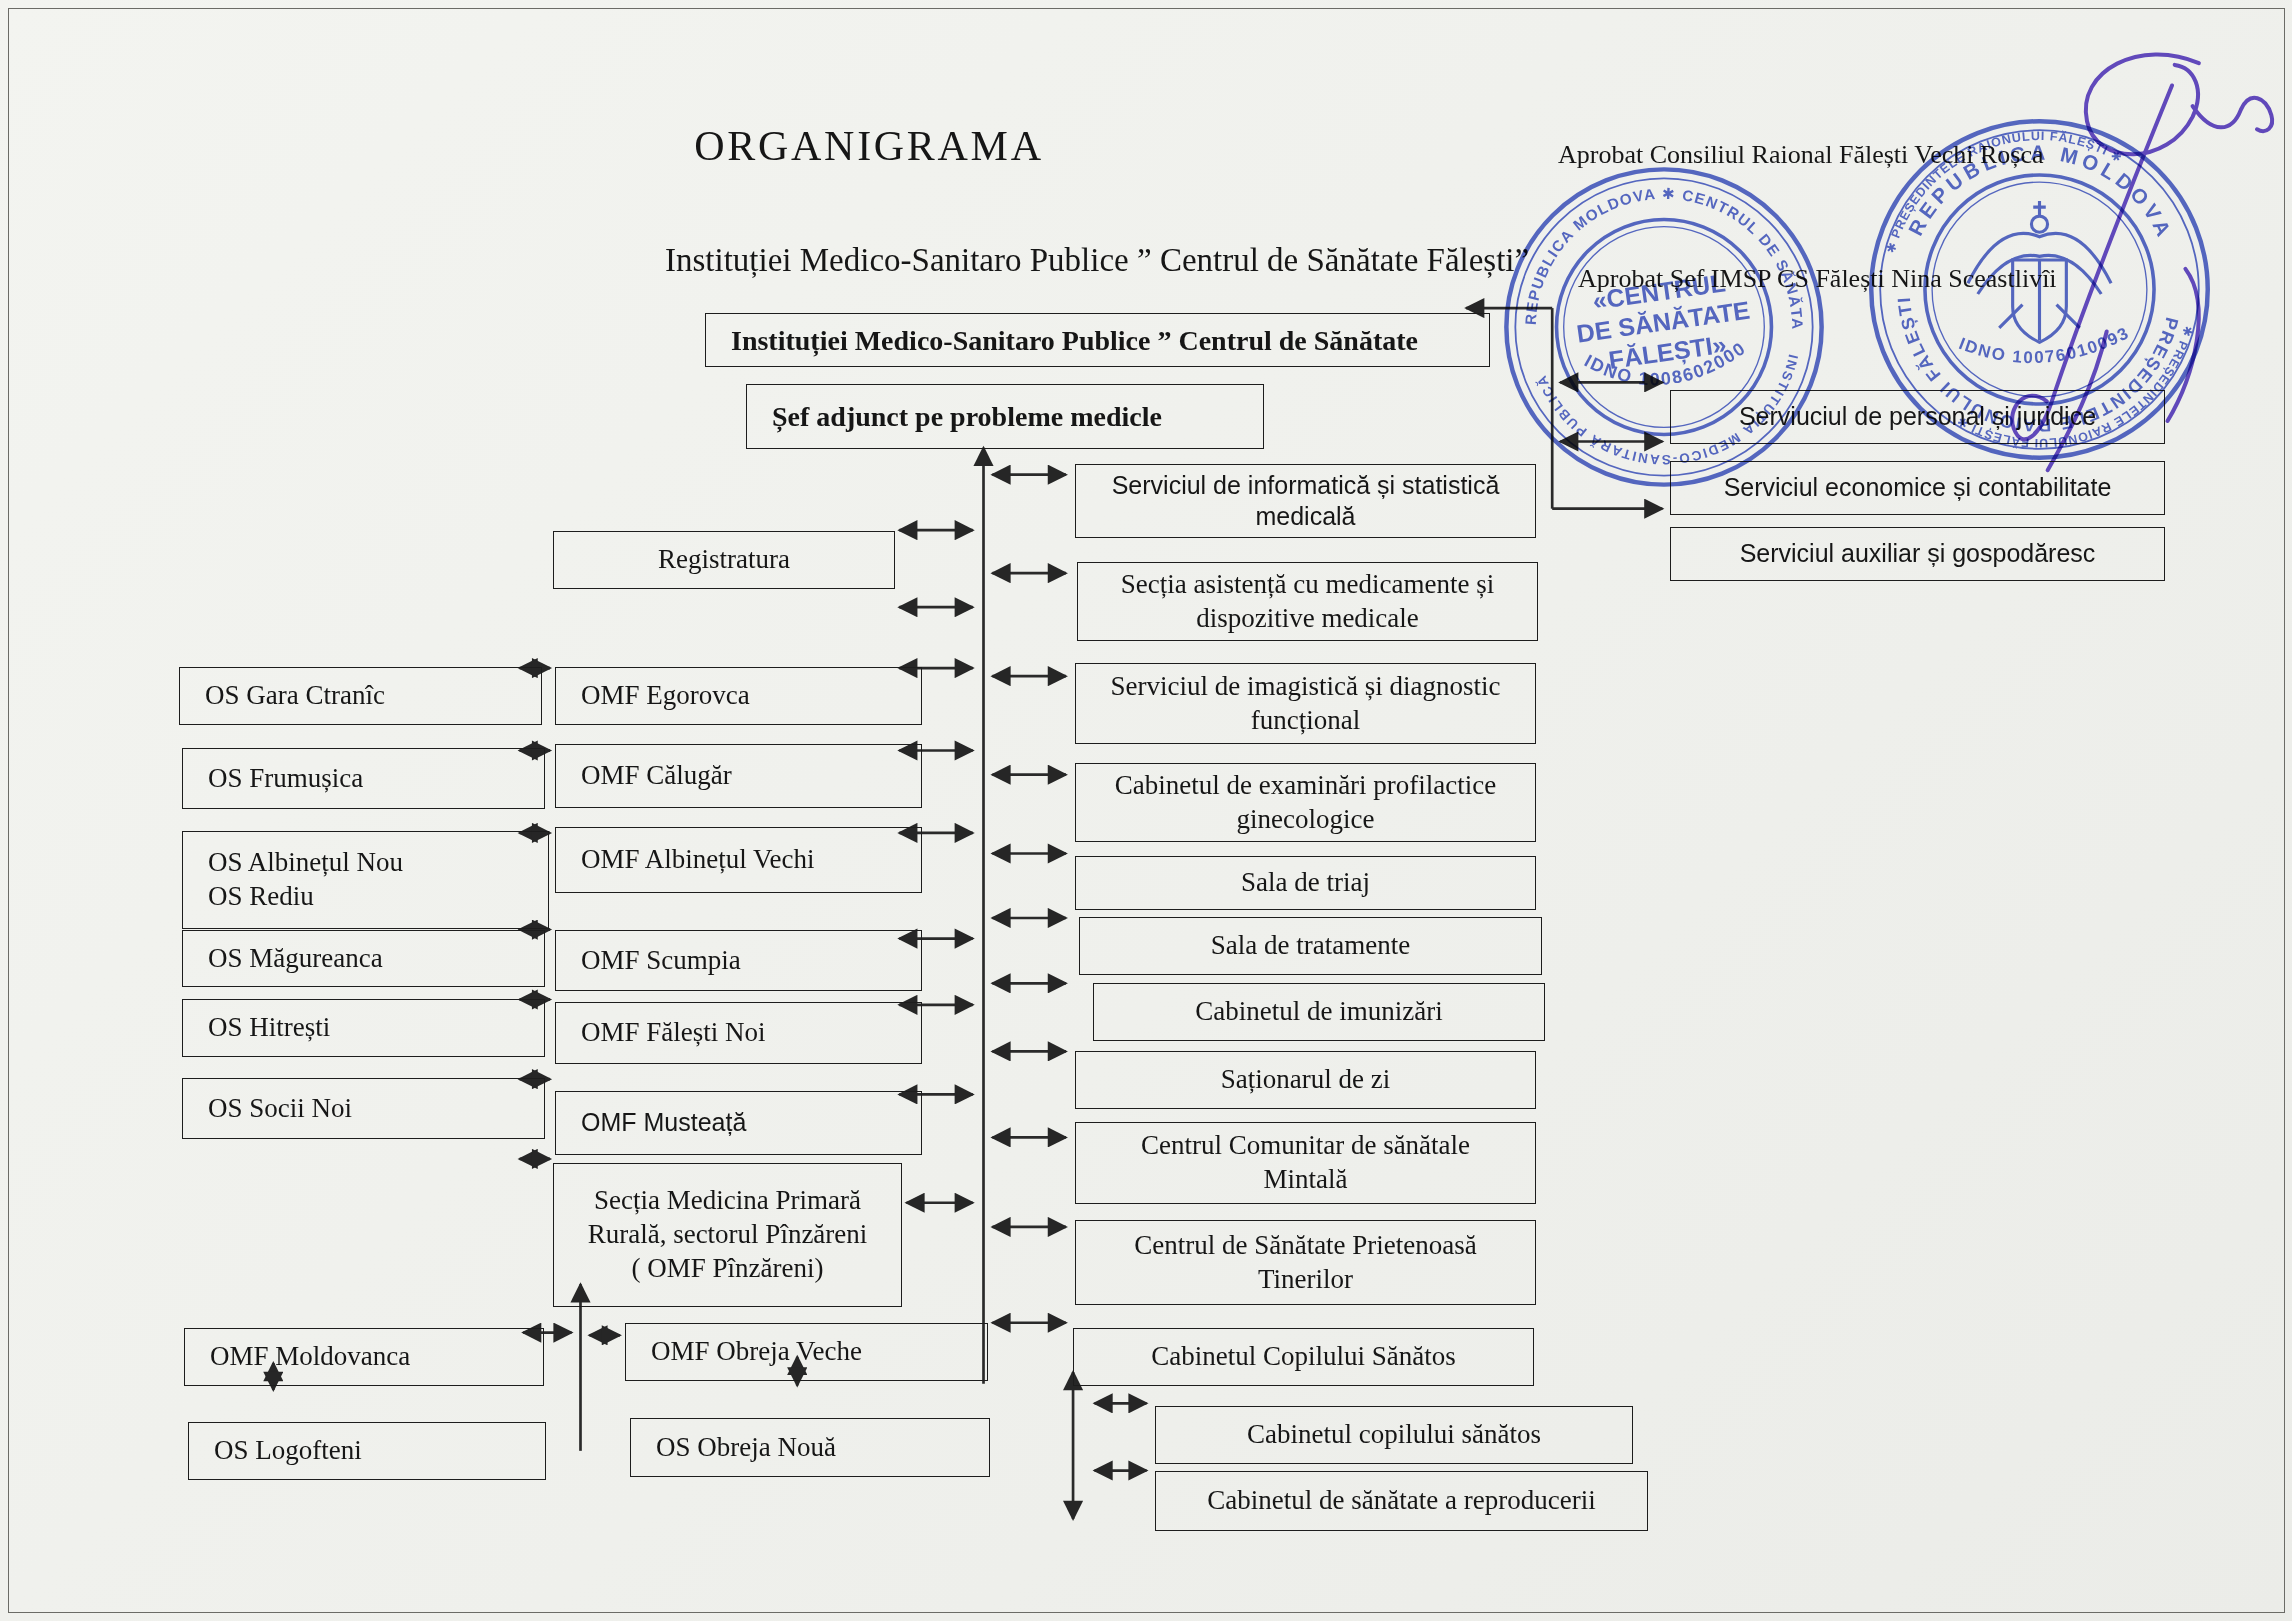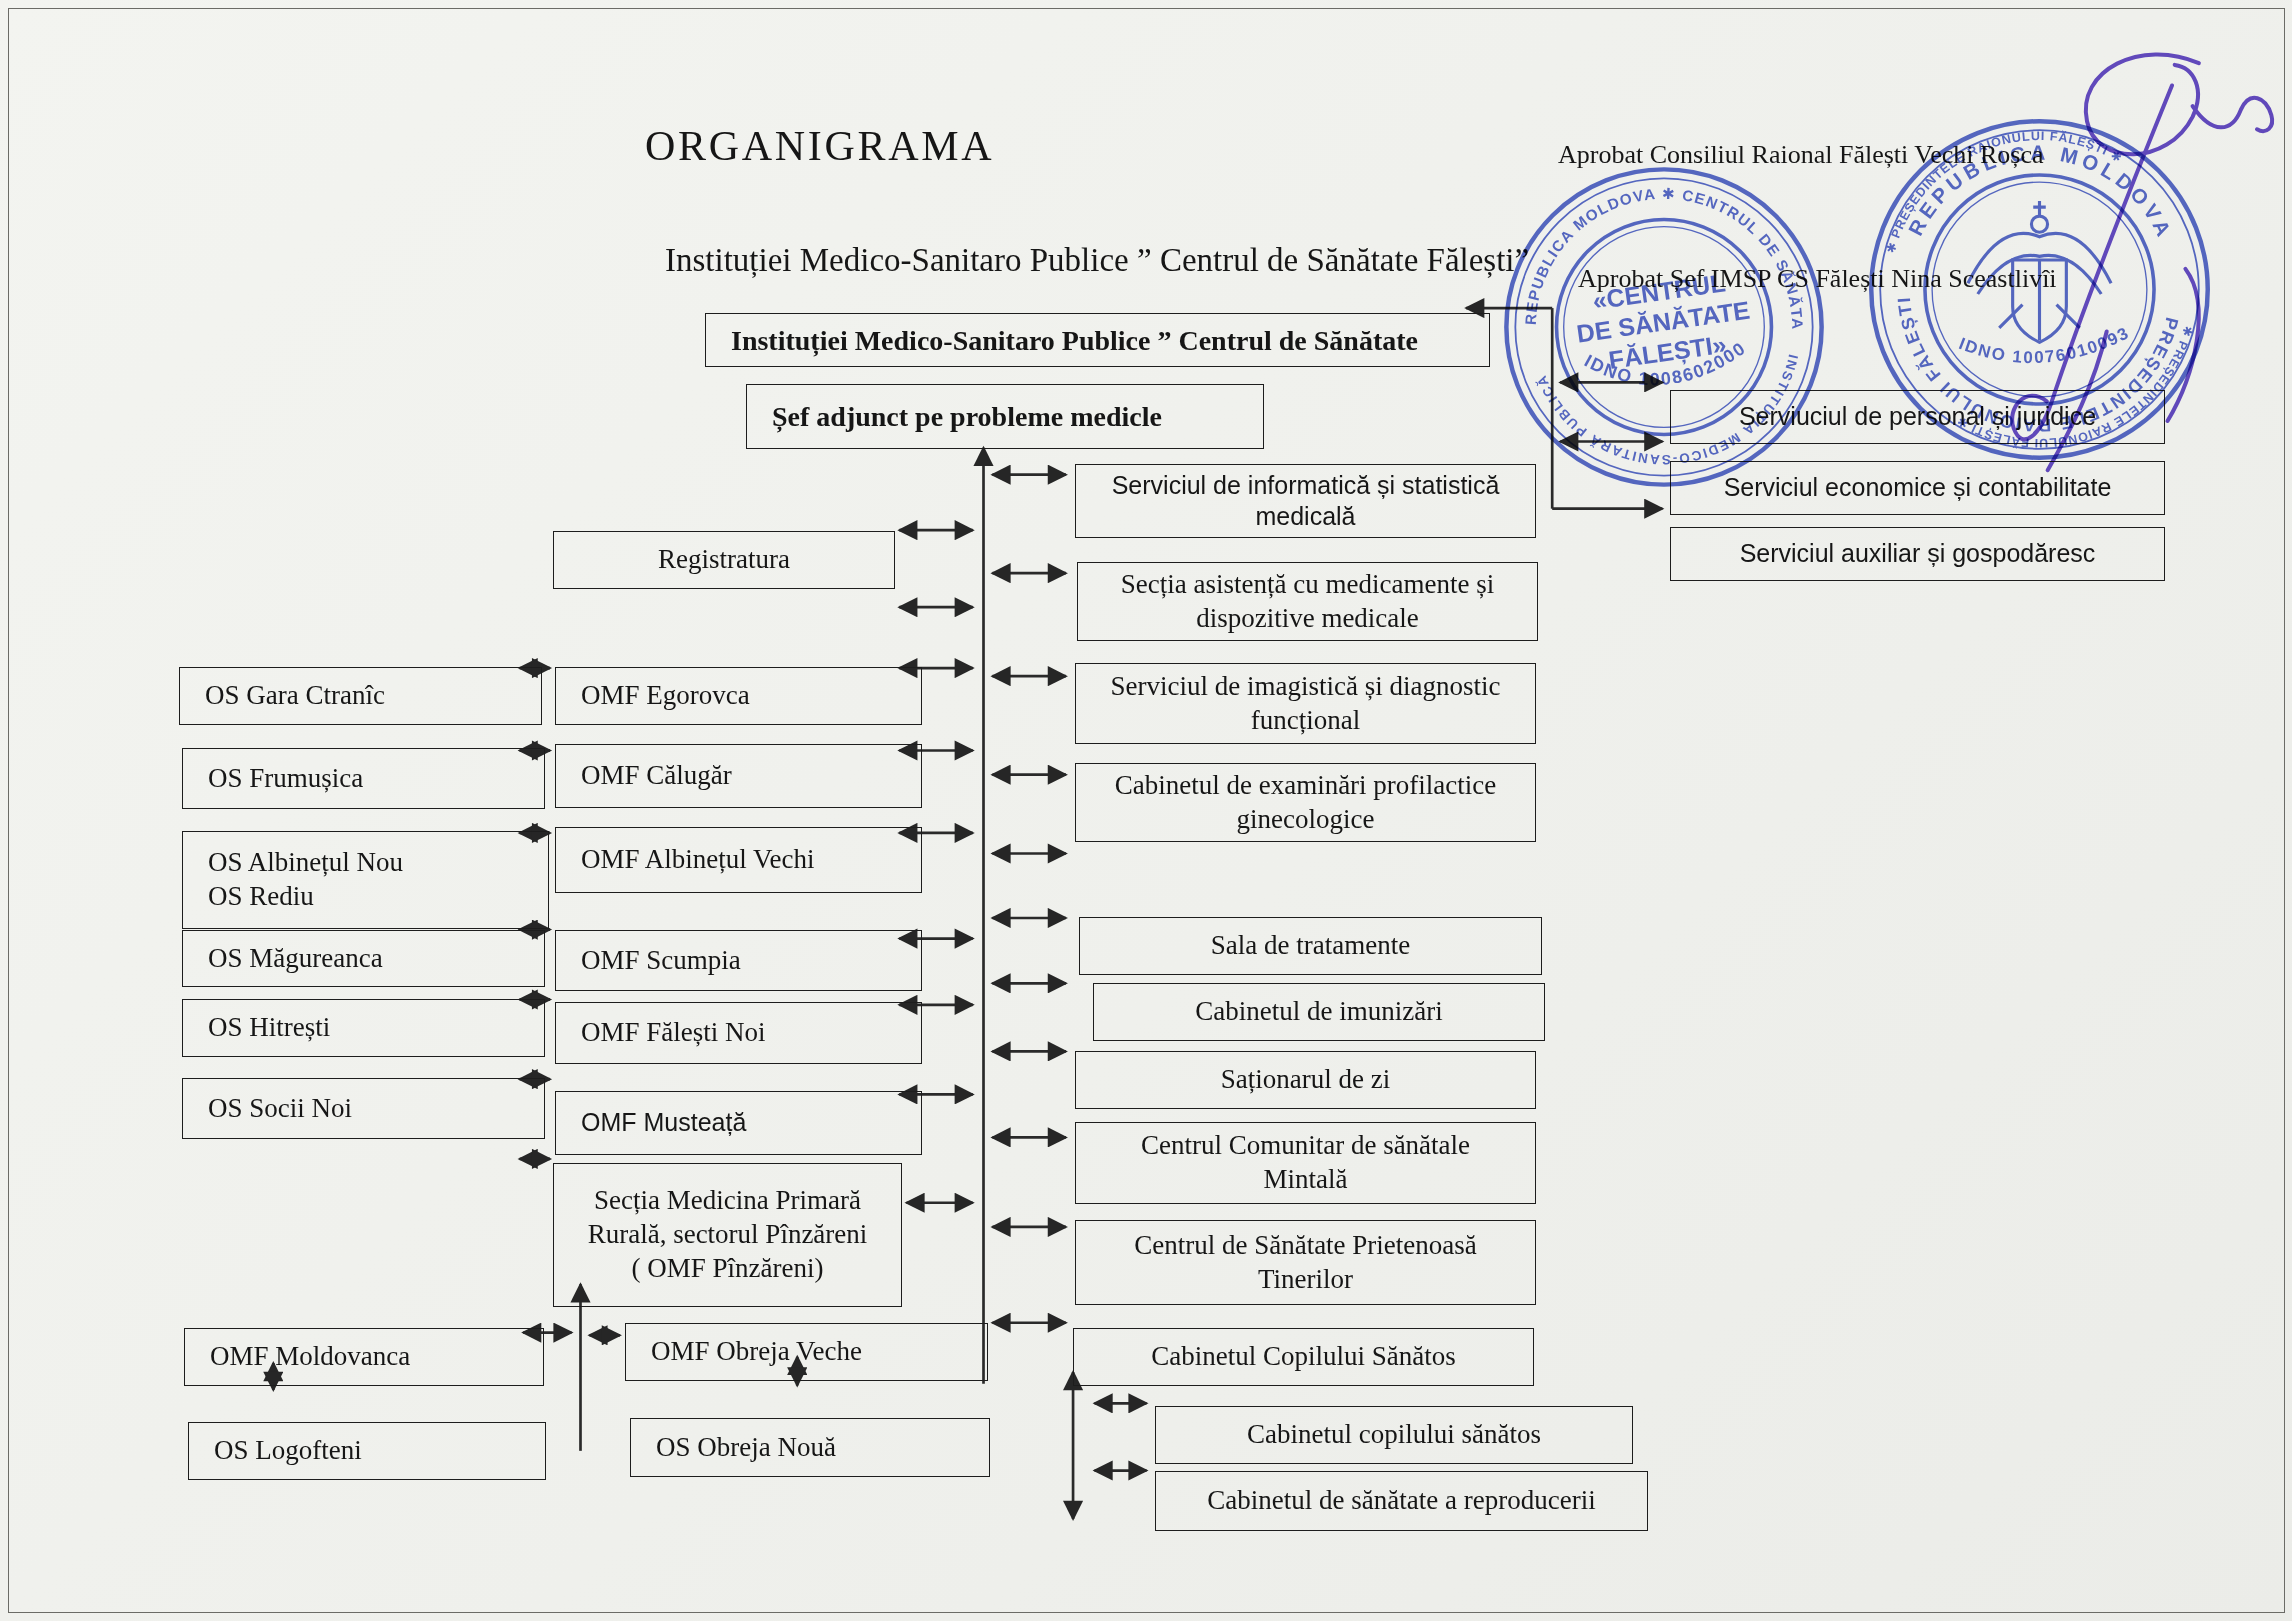--- a/index.html
+++ b/index.html
@@ -8,21 +8,21 @@
     font-family:"Liberation Serif","DejaVu Serif",serif;color:#161616;}
   .frame{position:absolute;inset:8px;border:1.8px solid #6b6b66;pointer-events:none;}
   .lyr{position:absolute;left:0;top:0;}
   
   .bx{position:absolute;border:1.8px solid #1d1d1d;display:flex;align-items:center;
       justify-content:center;text-align:center;white-space:pre-line;
       font-size:27px;line-height:1.25;background:transparent;z-index:2;margin-top:28px;}
   .bl{justify-content:flex-start;text-align:left;padding-left:25px;}
   .bold{font-weight:bold;}
   .sans{font-family:"Liberation Sans","DejaVu Sans",sans-serif;font-size:25px;}
-  .title{position:absolute;left:645px;top:122px;width:448px;text-align:left;
+  .title{position:absolute;left:645px;top:122px;width:448px;text-align:center;
       font-size:42px;letter-spacing:2.7px;z-index:2;}
   .subtitle{position:absolute;left:665px;top:242px;font-size:33px;white-space:nowrap;z-index:2;}
   .approve{position:absolute;font-size:26px;white-space:nowrap;z-index:2;}
   .stamp{position:absolute;z-index:4;mix-blend-mode:multiply;opacity:.85;}
   .sig{position:absolute;z-index:5;mix-blend-mode:multiply;opacity:.92;}
   svg text{font-family:"Liberation Sans","DejaVu Sans",sans-serif;}
 </style>
 </head>
 <body>
 
@@ -100,20 +100,21 @@
   <div class="bx sans" style="left:1670px;top:499px;width:493px;height:52px;">Serviciul auxiliar și gospodăresc</div>
 
   <div class="bx sans" style="left:1075px;top:436px;width:459px;height:72px;">Serviciul de informatică și statistică
 medicală</div>
   <div class="bx" style="left:1077px;top:534px;width:459px;height:77px;">Secția asistență cu medicamente și
 dispozitive medicale</div>
   <div class="bx" style="left:1075px;top:635px;width:459px;height:79px;">Serviciul de imagistică și diagnostic
 funcțional</div>
   <div class="bx" style="left:1075px;top:735px;width:459px;height:77px;">Cabinetul de examinări profilactice
 ginecologice</div>
+  <div class="bx" style="left:1075px;top:828px;width:459px;height:52px;">Sala de triaj</div>
   <div class="bx" style="left:1079px;top:889px;width:461px;height:56px;">Sala de tratamente</div>
   <div class="bx" style="left:1093px;top:955px;width:450px;height:56px;">Cabinetul de imunizări</div>
   <div class="bx" style="left:1075px;top:1023px;width:459px;height:56px;">Saționarul de zi</div>
   <div class="bx" style="left:1075px;top:1094px;width:459px;height:80px;">Centrul Comunitar de sănătale
 Mintală</div>
   <div class="bx" style="left:1075px;top:1192px;width:459px;height:83px;">Centrul de Sănătate Prietenoasă
 Tinerilor</div>
 
   <div class="bx" style="left:1073px;top:1300px;width:459px;height:56px;">Cabinetul Copilului Sănătos</div>
   <div class="bx" style="left:1155px;top:1378px;width:476px;height:56px;">Cabinetul copilului sănătos</div>

